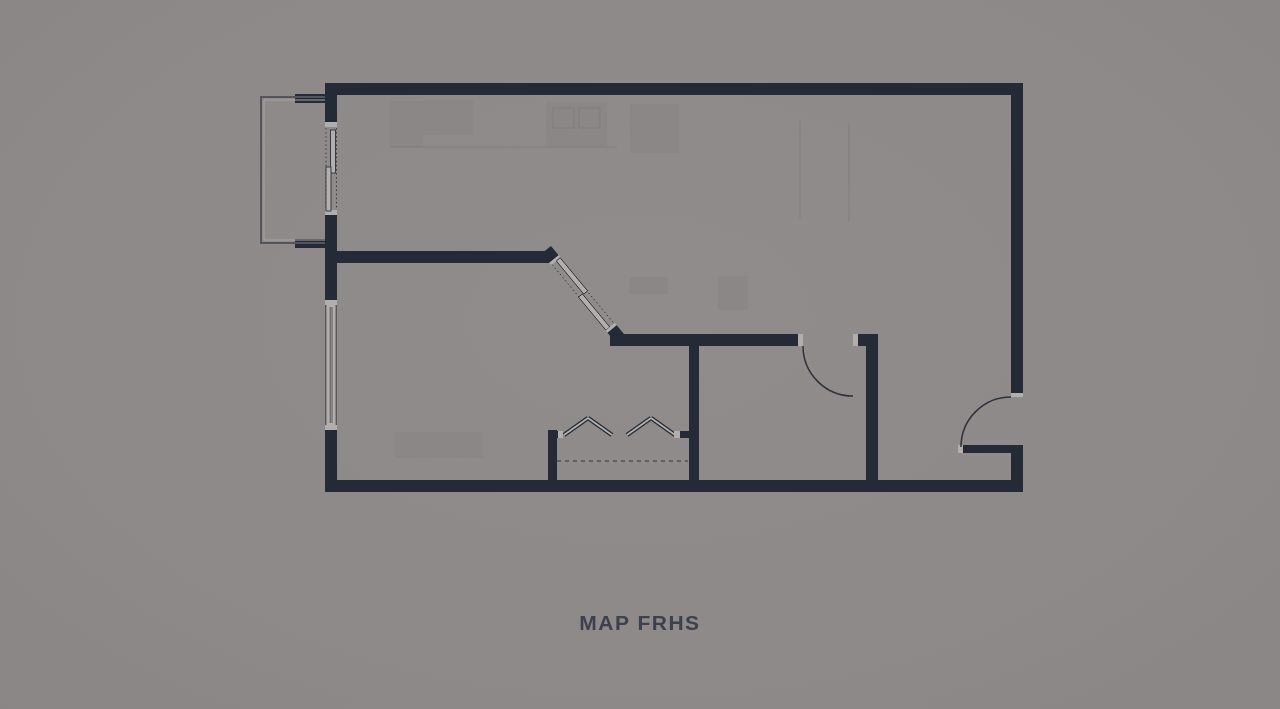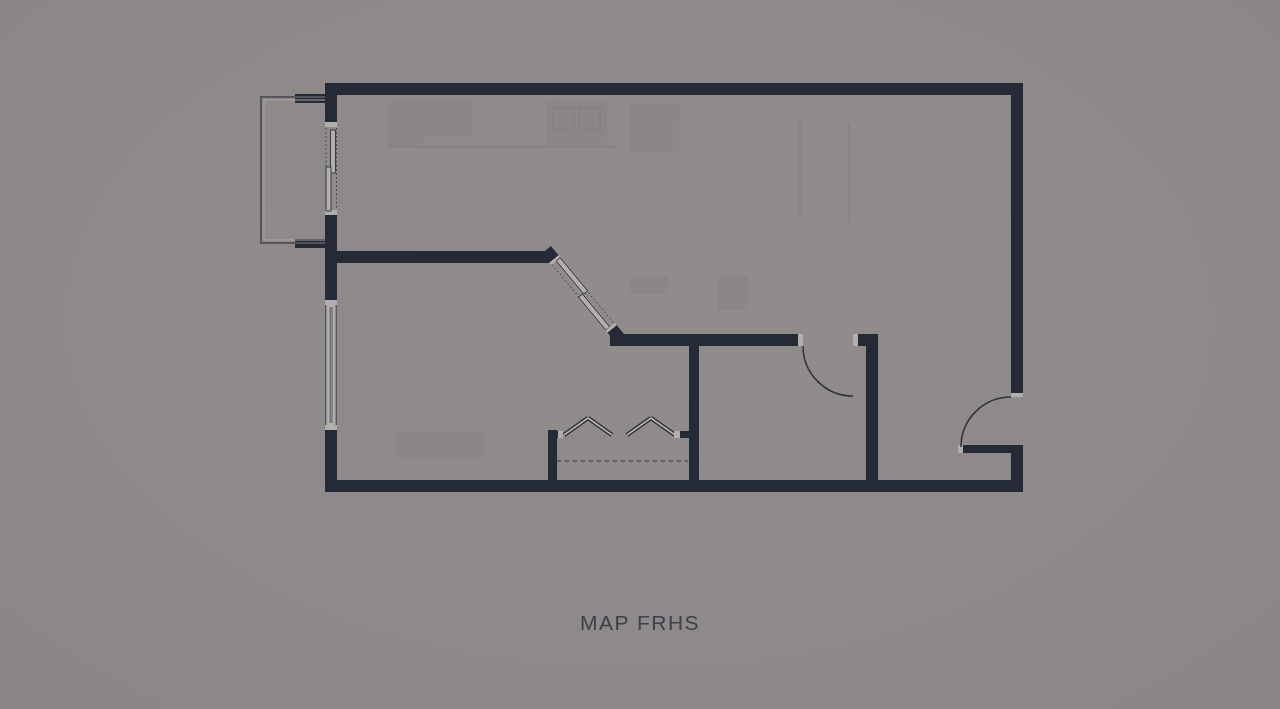--- a/index.html
+++ b/index.html
@@ -28,21 +28,21 @@
   .rail-outer{fill:none;stroke:var(--railing);stroke-width:2;}
   .rail-inner{fill:none;stroke:var(--railing-inner);stroke-width:1;}
   .win-line{stroke:var(--outline);stroke-width:1;}
   .win-mid{stroke:var(--outline);stroke-width:0.7;}
   .bifold-edge{stroke:var(--wall);stroke-width:4.5;}
   .bifold-core{stroke:var(--panel);stroke-width:1.8;}
   .ghost{fill:var(--ghost);fill-opacity:0.045;}
   .ghost-line{stroke:var(--ghost);stroke-opacity:0.07;stroke-width:2;fill:none;}
   .ghost-box{fill:none;stroke:var(--ghost);stroke-opacity:0.07;stroke-width:1.5;}
   .caption{position:absolute;left:0;top:611px;width:100%;text-align:center;
-           font-size:21px;letter-spacing:1.5px;font-weight:400;color:var(--text);}
+           font-size:21px;letter-spacing:1.5px;font-weight:700;color:var(--text);}
 </style>
 </head>
 <body>
 
 <div class="canvas">
 
   <svg class="plan-svg" width="1280" height="709" viewBox="0 0 1280 709">
 
     <g>
       <rect class="ghost" x="389" y="101" width="34" height="46"></rect>

